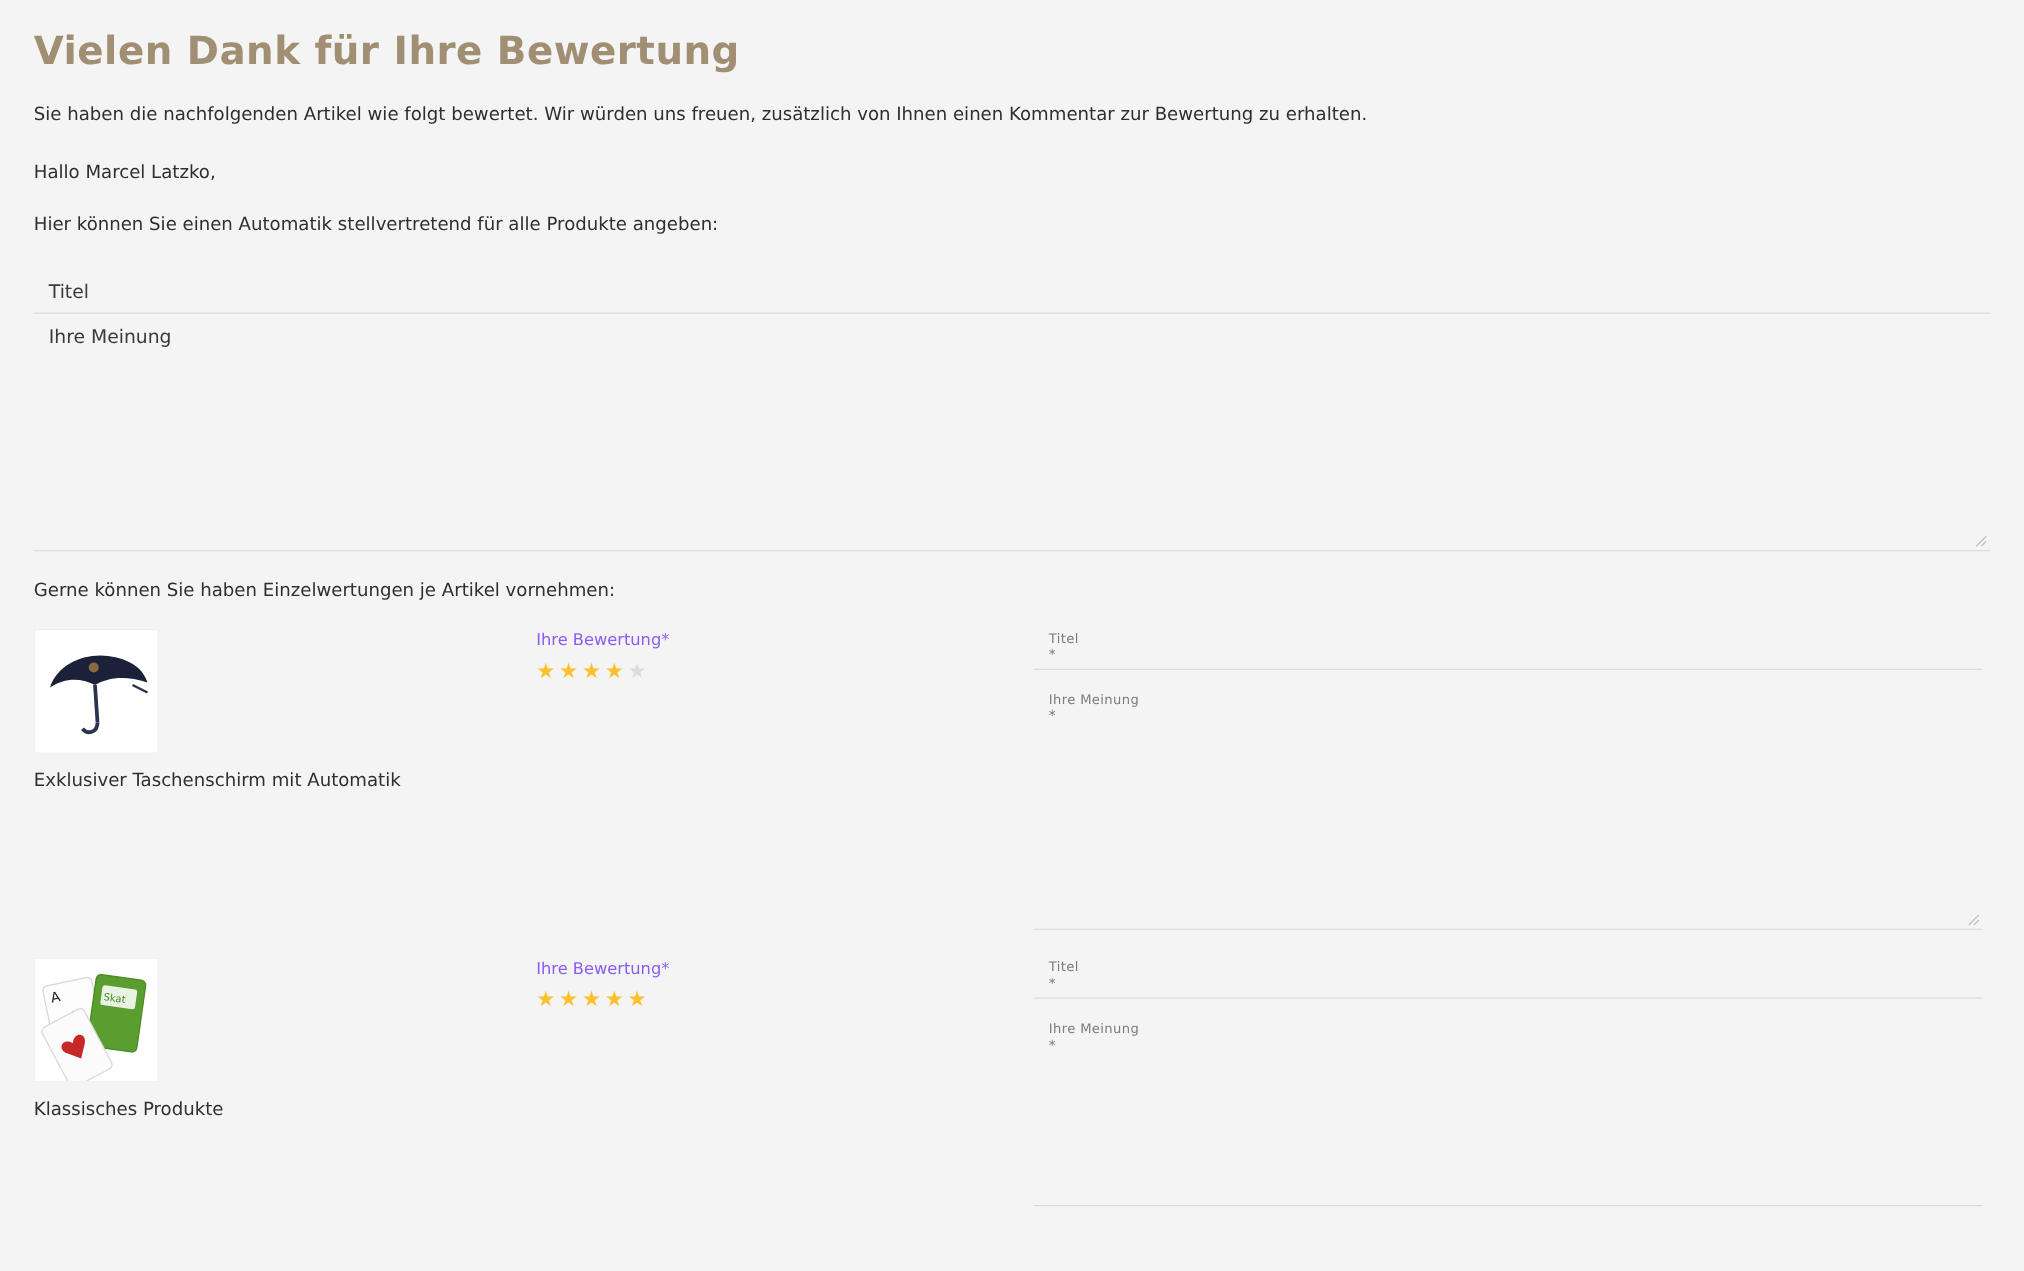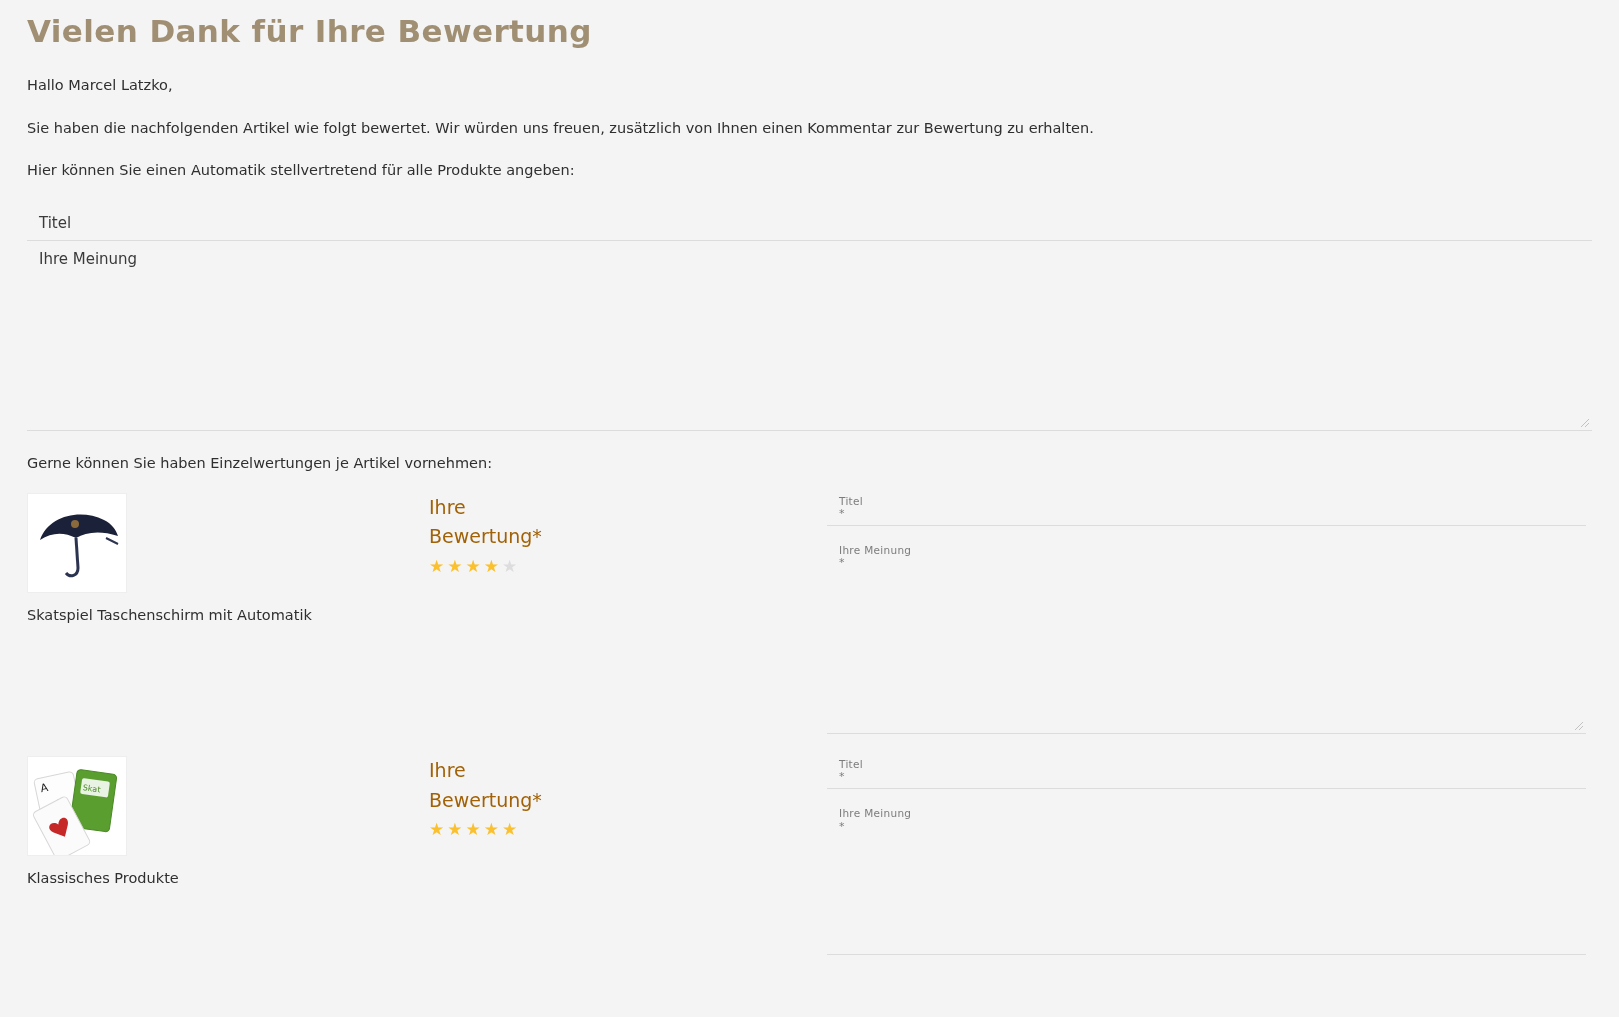--- a/index.html
+++ b/index.html
@@ -9,21 +9,21 @@
     background: #f4f4f4;
     font-family: "DejaVu Sans", "Liberation Sans", sans-serif;
     color: #2b2b2b;
   }
   body {
     width: 1619px;
     min-height: 1017px;
     overflow: hidden;
   }
   .page {
-    padding: 6px 27px;
+    padding: 16px 27px;
     width: 1619px;
   }
   .page-title {
     font-size: 31px;
     font-weight: bold;
     color: #a08f72;
     letter-spacing: 0.4px;
     margin: 0;
     padding-top: 6px;
     line-height: 1.25;
@@ -97,22 +97,22 @@
     font-size: 14.5px;
     color: #2f2f2f;
     line-height: 1.3;
   }
   .item-rating {
     width: 400px;
     flex: 0 0 400px;
     padding-left: 2px;
   }
   .rating-label {
-    font-size: 19px;
-    color: #a16207;
+    font-size: 13px;
+    color: #8b5cf6;
     line-height: 1.55;
     max-width: 110px;
   }
   .stars {
     margin-top: 6px;
     font-size: 17px;
     letter-spacing: 3px;
     line-height: 1;
   }
   .star { color: #fbc02d; }
@@ -147,22 +147,22 @@
   }
   .mini-field.area.short { height: 150px; }
 </style>
 </head>
 <body>
 
 <div class="page">
 
   <h1 class="page-title">Vielen Dank für Ihre Bewertung</h1>
 
+  <div class="intro-line">Sie haben die nachfolgenden Artikel wie folgt bewertet. Wir würden uns freuen, zusätzlich von Ihnen einen Kommentar zur Bewertung zu erhalten.</div>
   <div class="intro-line first">Hallo Marcel Latzko,</div>
-  <div class="intro-line">Sie haben die nachfolgenden Artikel wie folgt bewertet. Wir würden uns freuen, zusätzlich von Ihnen einen Kommentar zur Bewertung zu erhalten.</div>
   <div class="intro-line">Hier können Sie einen Automatik stellvertretend für alle Produkte angeben:</div>
 
   <div class="global-fields">
 
     <div class="field-title">
       <span class="lbl">Titel</span>
     </div>
 
     <div class="field-area">
       <span class="lbl">Ihre Meinung</span>
@@ -182,21 +182,21 @@
       <div class="thumb">
         <svg width="98" height="98" viewBox="0 0 98 98" aria-hidden="true">
           <rect x="0" y="0" width="98" height="98" fill="#ffffff"></rect>
           <path d="M12 46 C20 22 52 14 76 26 C84 30 88 36 90 42 C72 36 58 38 48 44 C36 38 24 38 12 46 Z" fill="#1b2138"></path>
           <path d="M48 44 L50 74" stroke="#2b3350" stroke-width="3" fill="none"></path>
           <path d="M50 74 C50 82 42 84 38 79" stroke="#2b3350" stroke-width="3" fill="none"></path>
           <circle cx="47" cy="30" r="4" fill="#8a6a3c"></circle>
           <path d="M78 44 L90 50" stroke="#2b3350" stroke-width="2" fill="none"></path>
         </svg>
       </div>
-      <div class="item-name">Skatspiel Taschenschirm mit Automatik</div>
+      <div class="item-name">Exklusiver Taschenschirm mit Automatik</div>
     </div>
 
     <div class="item-rating">
       <div class="rating-label">Ihre Bewertung*</div>
       <div class="stars"><span class="star">★</span><span class="star">★</span><span class="star">★</span><span class="star">★</span><span class="star off">★</span></div>
     </div>
 
     <div class="item-fields">
       <div class="mini-field">
         <span class="lbl">Titel</span>

